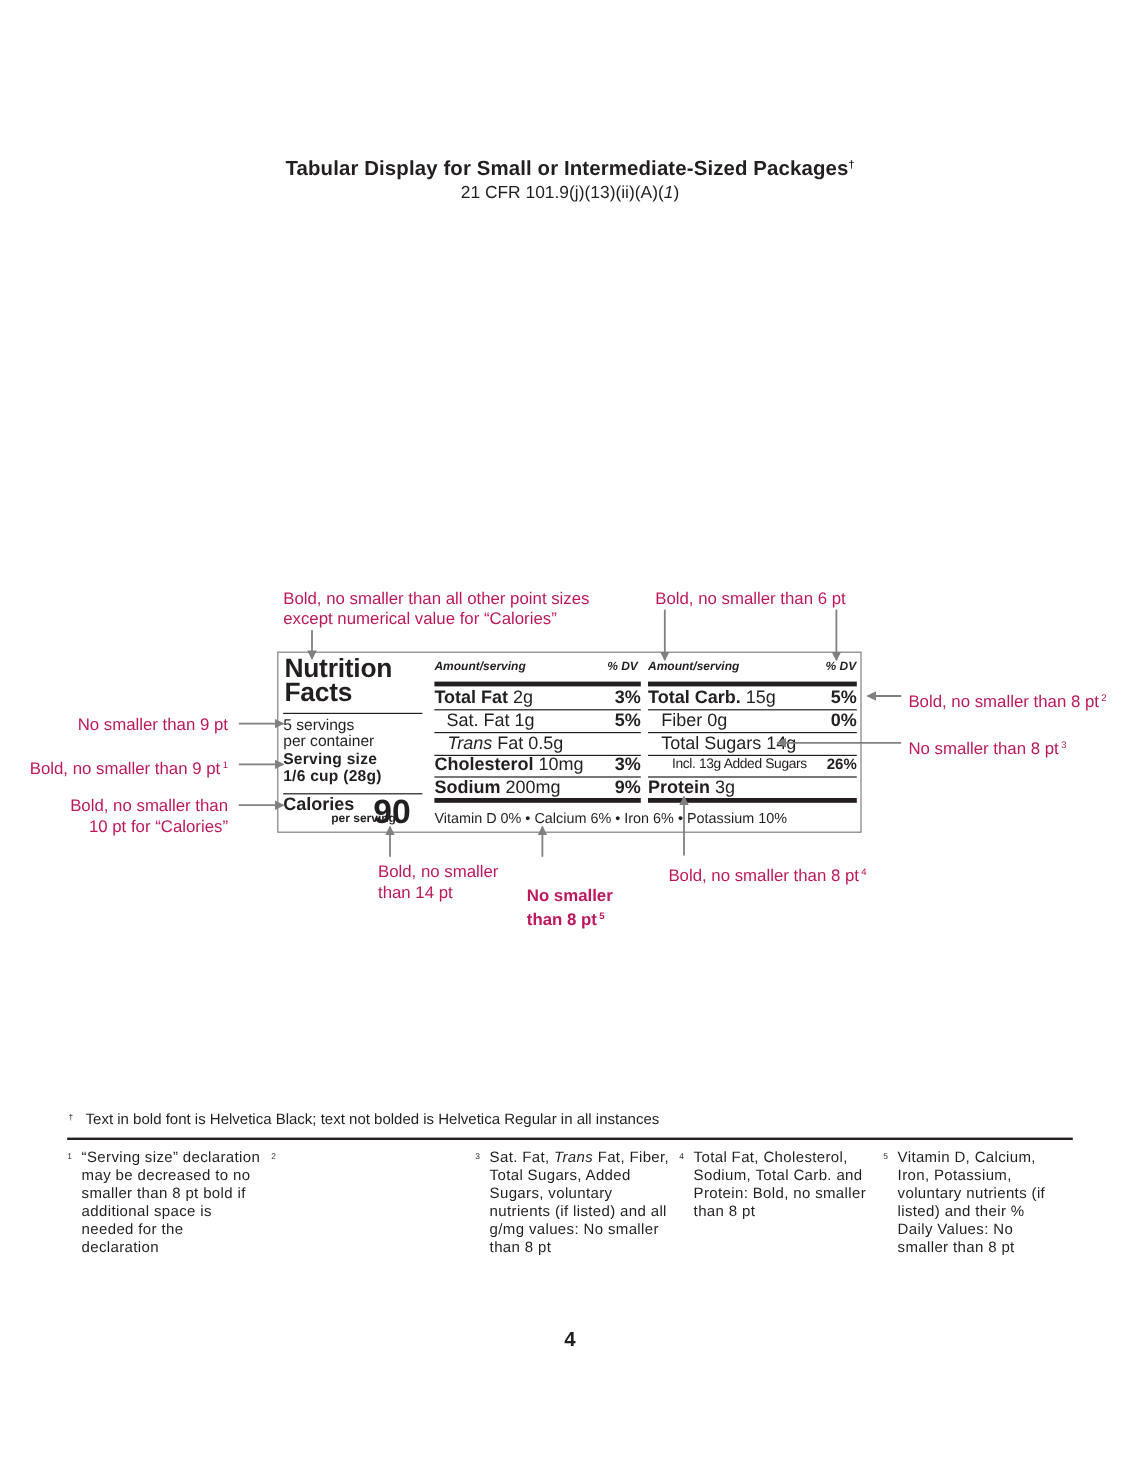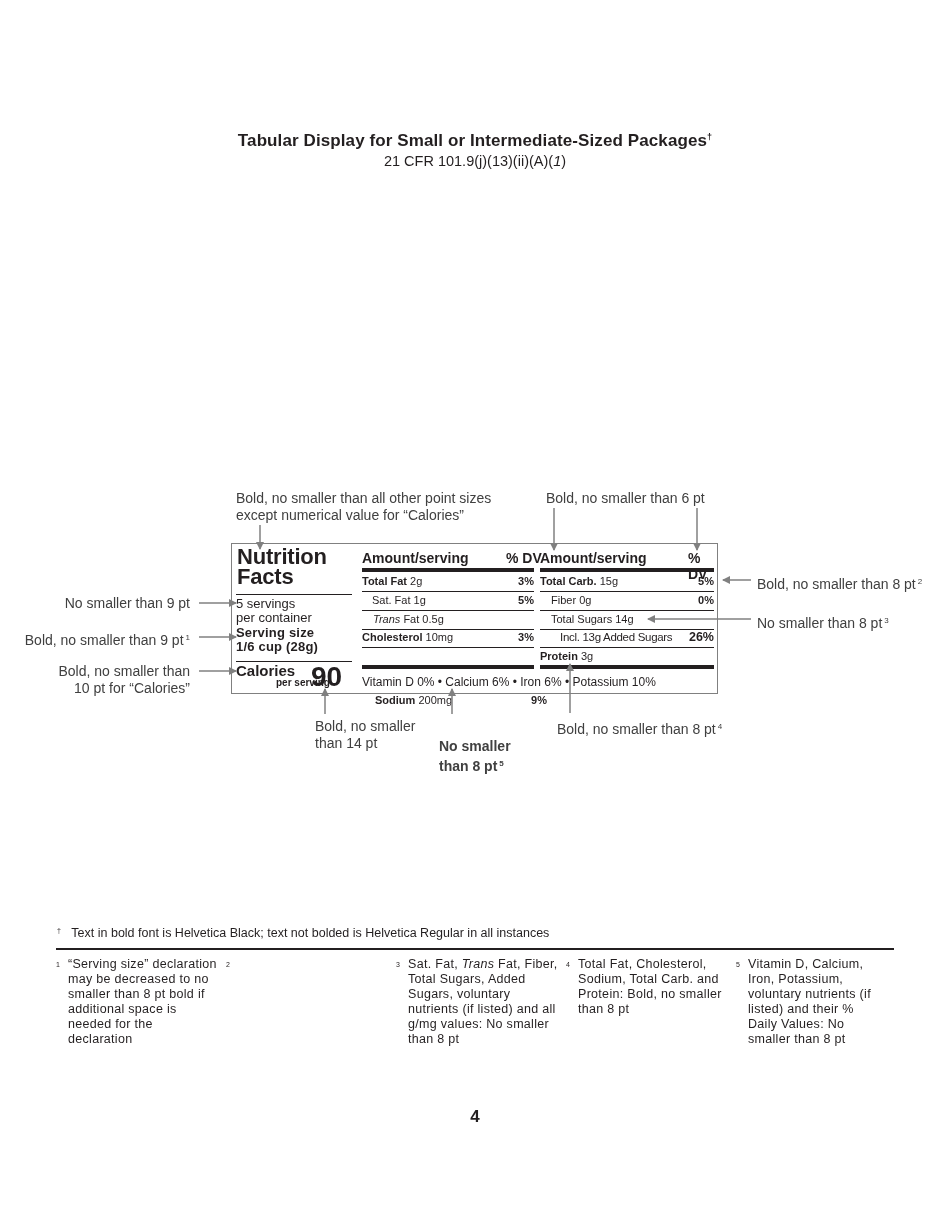--- a/index.html
+++ b/index.html
@@ -2,32 +2,32 @@
 <html><head>
 <meta charset="utf-8">
 <style>
   html, body { margin: 0; padding: 0; background: #ffffff; }
   body { width: 950px; height: 1230px; position: relative; overflow: hidden;
          font-family: "Liberation Sans", "DejaVu Sans", sans-serif; color: #231f20; }
   .abs { position: absolute; }
   .title { left: 0; width: 950px; top: 131px; text-align: center; font-size: 17px; font-weight: bold; letter-spacing: 0.1px; }
   .title sup { font-size: 9px; vertical-align: 6px; }
   .subtitle { left: 0; width: 950px; top: 153px; text-align: center; font-size: 14.5px; }
-  .ann { font-size: 14px; line-height: 17px; color: #404040; }
+  .ann { font-size: 14px; line-height: 17px; color: #be185d; }
   .ann sup { font-size: 8px; vertical-align: 5px; margin-left: 2px; }
   .right { text-align: right; }
 
   
   .label { left: 231px; top: 543px; width: 487px; height: 151px; border: 1.5px solid #808080; box-sizing: border-box; }
   .nf-title { left: 5px; top: 3px; font-size: 22px; font-weight: 900; line-height: 20px; letter-spacing: -0.2px; }
   .hr { position: absolute; background: #231f20; }
   .small { font-size: 13px; line-height: 14px; }
   .bold { font-weight: 900; }
-  .colhdr { font-size: 14px; font-weight: bold; }
-  .row { font-size: 11px; line-height: 15px; }
+  .colhdr { font-size: 10px; font-weight: bold; font-style: italic; }
+  .row { font-size: 15px; line-height: 15px; }
   .pct { font-weight: 900; text-align: right; }
   svg.arrows { position: absolute; left: 0; top: 0; }
 
   .foot-dag { left: 57px; top: 926px; font-size: 12.5px; }
   .foot-dag sup, .fn sup { font-size: 7px; vertical-align: 4px; }
   .foot-rule { left: 56px; top: 948px; width: 838px; height: 2px; background: #231f20; }
   .fn { font-size: 12.5px; line-height: 15px; letter-spacing: 0.3px; }
   .fn-num { font-size: 7px; position: absolute; top: 0; left: -12px; }
   .pagenum { left: 0; width: 950px; top: 1107px; text-align: center; font-size: 17px; font-weight: bold; }
 </style>
@@ -110,21 +110,21 @@
     <span>Sat. Fat</span> <span>1g</span>
     <span class="abs pct" style="right:0; top:0;">5%</span>
   </div>
   <div class="abs row" style="left:141px; top:68px; width:161px;">
     <i>Trans</i> <span>Fat</span> <span>0.5g</span>
   </div>
   <div class="abs row" style="left:130px; top:86px; width:172px;">
     <span class="bold">Cholesterol</span> <span>10mg</span>
     <span class="abs pct" style="right:0; top:0;">3%</span>
   </div>
-  <div class="abs row" style="left:143px; top:105px; width:172px;margin-top:44px;">
+  <div class="abs row" style="left:130px; top:105px; width:172px;">
     <span class="bold">Sodium</span> <span>200mg</span>
     <span class="abs pct" style="right:0; top:0;">9%</span>
   </div>
 
   <div class="abs row" style="left:308px; top:30px; width:174px;">
     <span class="bold">Total Carb.</span> <span>15g</span>
     <span class="abs pct" style="right:0; top:0;">5%</span>
   </div>
   <div class="abs row" style="left:319px; top:49px; width:163px;">
     <span>Fiber</span> <span>0g</span>

